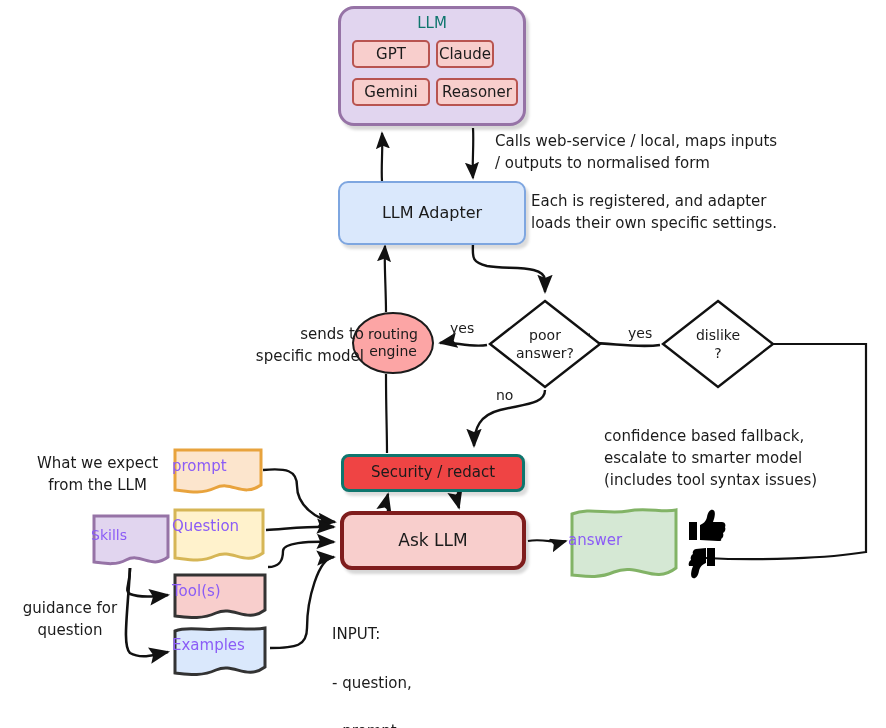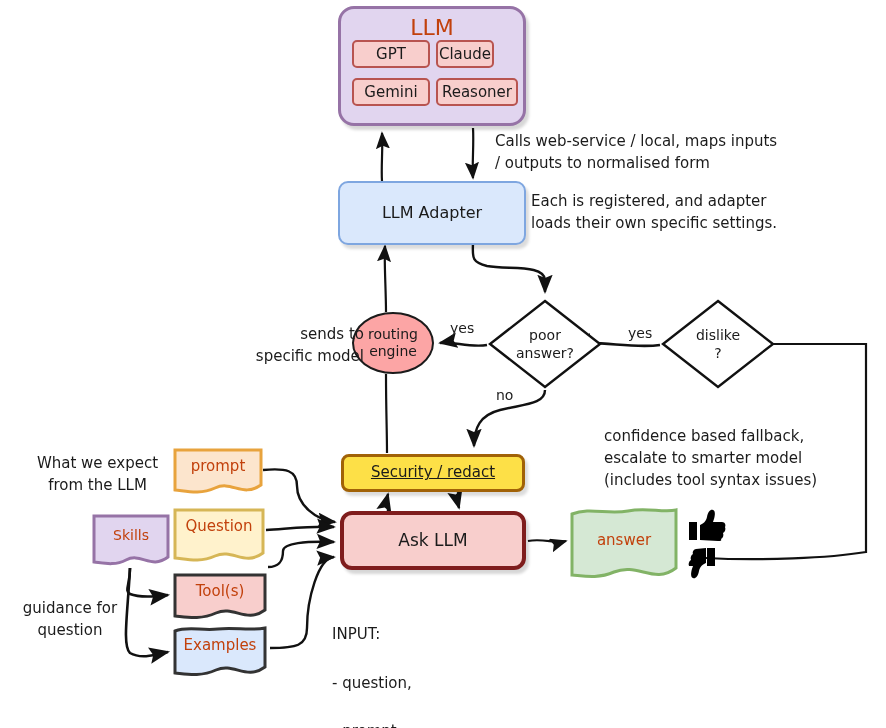--- a/index.html
+++ b/index.html
@@ -41,22 +41,22 @@
     left: 338px; top: 6px; width: 188px; height: 120px;
     background: #e1d5ef;
     border: 3px solid #9673a6;
     border-radius: 16px;
     align-items: flex-start;
     justify-content: center;
     padding-top: 6px;
     box-shadow: 3px 4px 3px rgba(0,0,0,0.16);
   }
   #llm-group-title {
-    font-size: 22px;
-    color: #c2410c;
+    font-size: 15px;
+    color: #0f766e;
   }
   .model-chip {
     position: absolute;
     box-sizing: border-box;
     display: flex;
     align-items: center;
     justify-content: center;
     background: #f8cecc;
     border: 2px solid #b85450;
     border-radius: 5px;
@@ -67,26 +67,25 @@
   #llm-adapter {
     left: 338px; top: 181px; width: 188px; height: 64px;
     background: #dae8fc;
     border: 2px solid #7ea6e0;
     border-radius: 10px;
     font-size: 16px;
     box-shadow: 3px 4px 3px rgba(0,0,0,0.14);
   }
   #security-redact {
     left: 341px; top: 454px; width: 184px; height: 38px;
-    background: #fde047;
-    border: 3px solid #a16207;
+    background: #ef4444;
+    border: 3px solid #0f766e;
     border-radius: 8px;
     font-size: 15px;
     box-shadow: 3px 4px 3px rgba(0,0,0,0.14);
-    text-decoration: underline;
   }
   #ask-llm {
     left: 340px; top: 511px; width: 186px; height: 59px;
     background: #f8cecc;
     border: 4px solid #7f1d1d;
     border-radius: 12px;
     font-size: 17px;
     box-shadow: 3px 4px 3px rgba(0,0,0,0.16);
   }
   
@@ -124,23 +123,22 @@
   #decision-dislike { left: 660px; top: 298px; }
   
   .docshape {
     position: absolute;
   }
   .docshape svg { display: block; }
   .docshape .doclabel {
     position: absolute;
     left: 0; top: 0;
     width: 100%;
-    text-align: center;
-    font-size: 15px;
-    color: #c2410c;
+    font-size: 15px;
+    color: #8b5cf6;
   }
   
   .note {
     position: absolute;
     color: #1b1b1b;
     font-size: 15px;
     line-height: 1.45;
     white-space: pre-line;
   }
   .note.center { text-align: center; }

